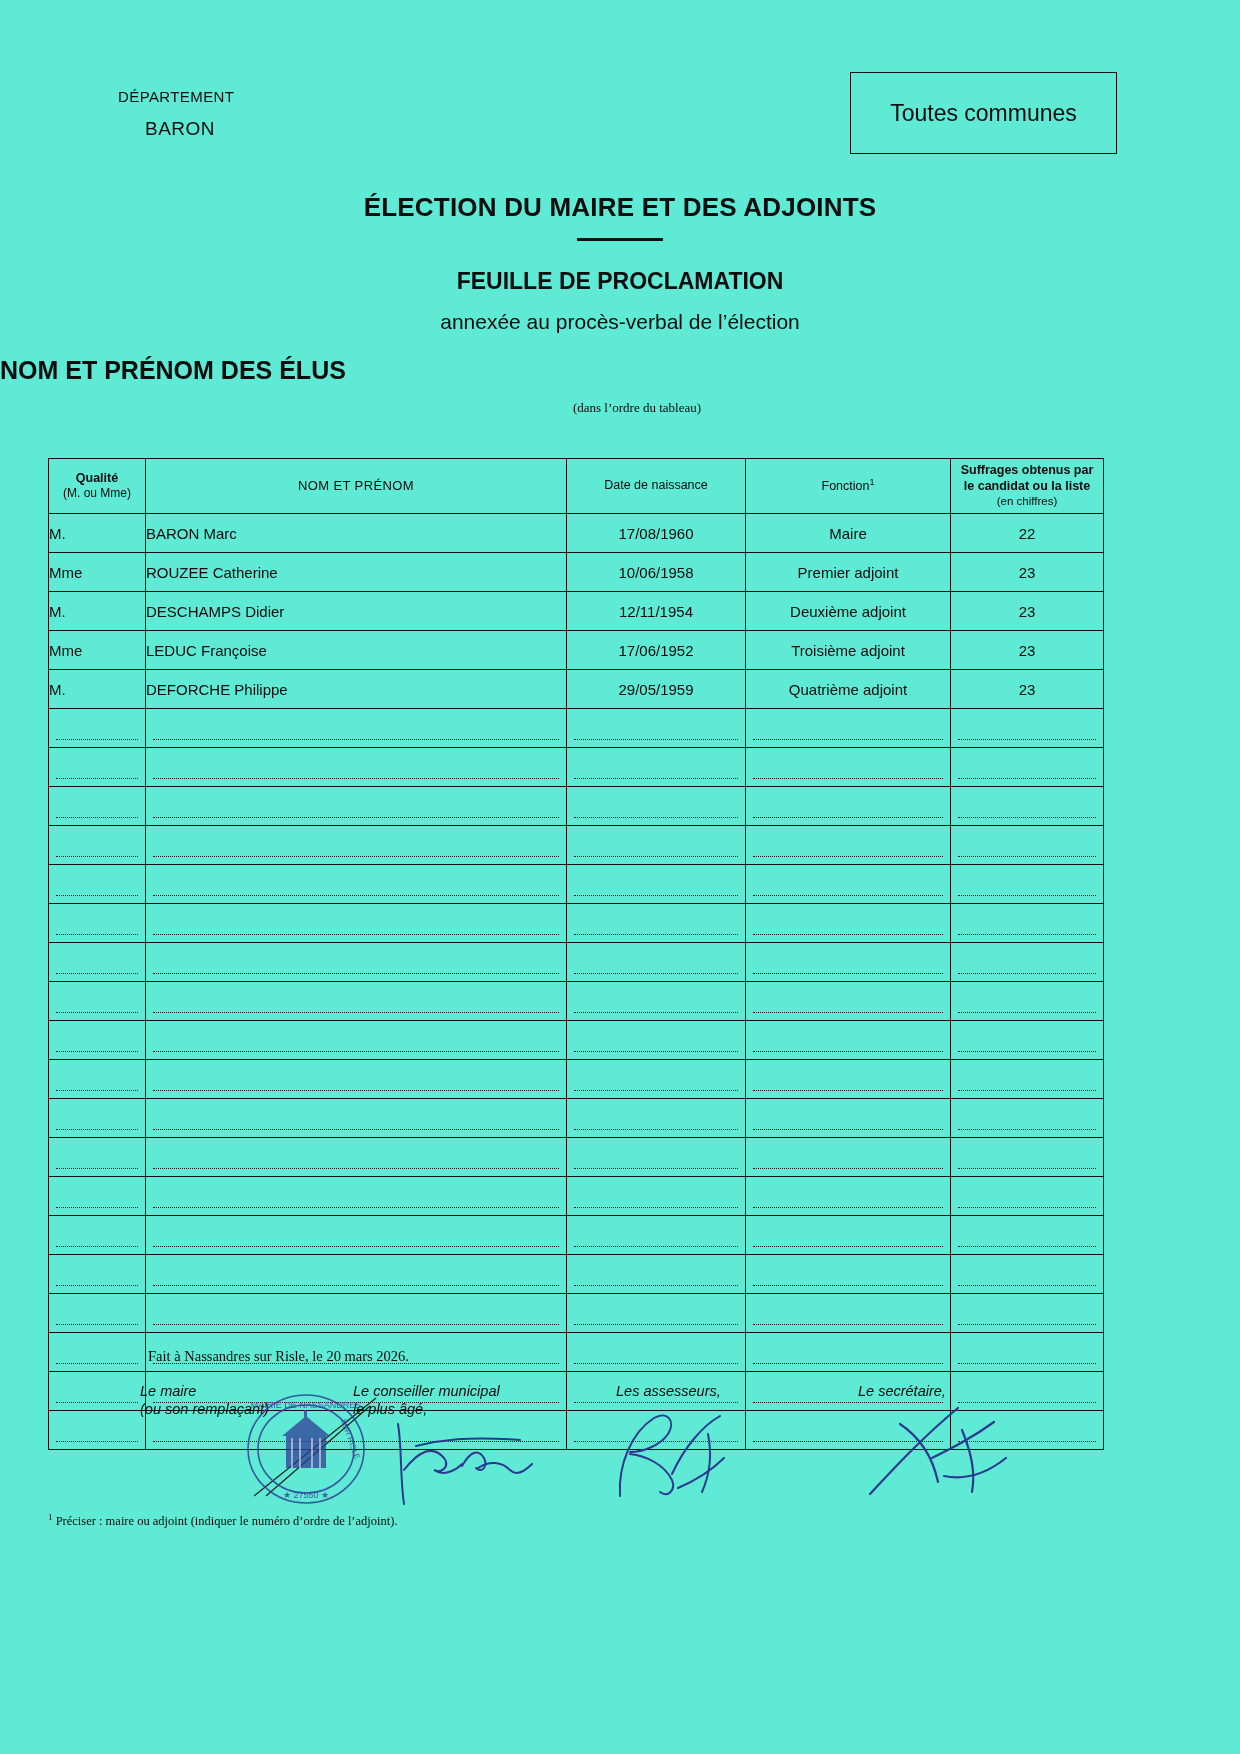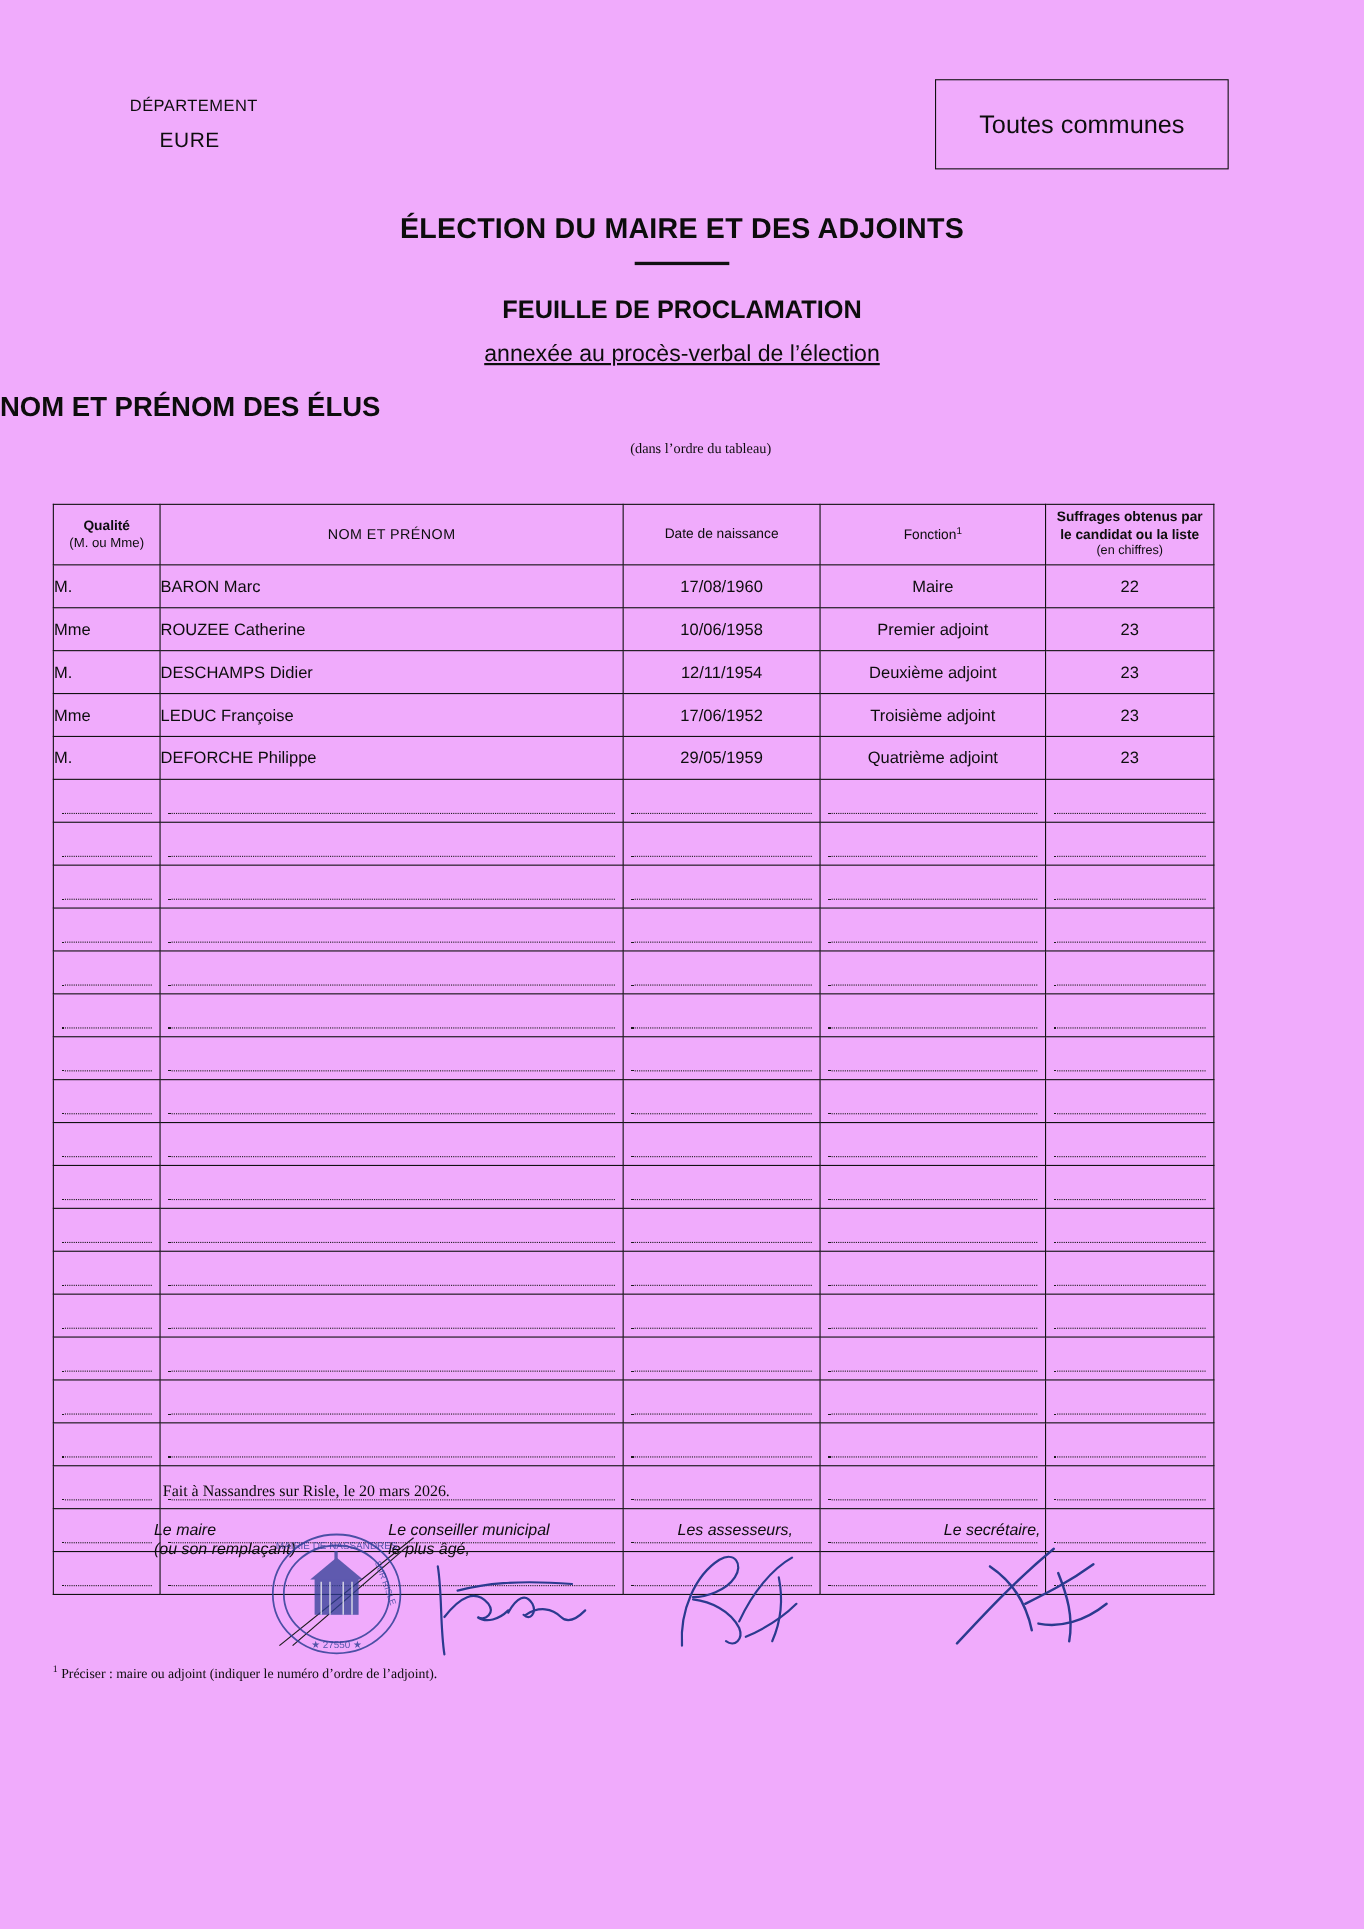--- a/index.html
+++ b/index.html
@@ -12,21 +12,21 @@
     height: 1754px;
     position: relative;
     font-family: "Liberation Sans", sans-serif;
     color: #0d0d0d;
     overflow: hidden;
   }
 
   .page {
     position: absolute;
     inset: 0;
-    background: #f0abfc;
+    background: #5eead4;
   }
 
   
   .hdr-dept-label {
     position: absolute;
     left: 118px; top: 88px;
     font-size: 15px;
     letter-spacing: .4px;
   }
   .hdr-dept-value {
@@ -84,21 +84,20 @@
     left: 0; right: 0; top: 268px;
     text-align: center;
     font-size: 23px;
     font-weight: bold;
   }
   .title-sub2 {
     position: absolute;
     left: 0; right: 0; top: 310px;
     text-align: center;
     font-size: 21px;
-    text-decoration: underline;
   }
   .title-sub3 {
     position: absolute;
     left: 0; right: 0; top: 356px;
     text-align: left;
     font-size: 25px;
     font-weight: bold;
   }
   .title-note {
     position: absolute;
@@ -216,21 +215,21 @@
   .leader-1 {
     left: 250px; top: 1392px; width: 130px; height: 110px;
   }
 </style>
 </head>
 <body>
 
 <div class="page">
 
   <div class="hdr-dept-label">DÉPARTEMENT</div>
-  <div class="hdr-dept-value">EURE</div>
+  <div class="hdr-dept-value">BARON</div>
 
 
   <div class="hdr-box">
     <span>Toutes communes</span>
   </div>
 
   <div class="title-main">ÉLECTION DU MAIRE ET DES ADJOINTS</div>
   <div class="title-rule"></div>
   <div class="title-sub1">FEUILLE DE PROCLAMATION</div>
   <div class="title-sub2">annexée au procès-verbal de l’élection</div>

